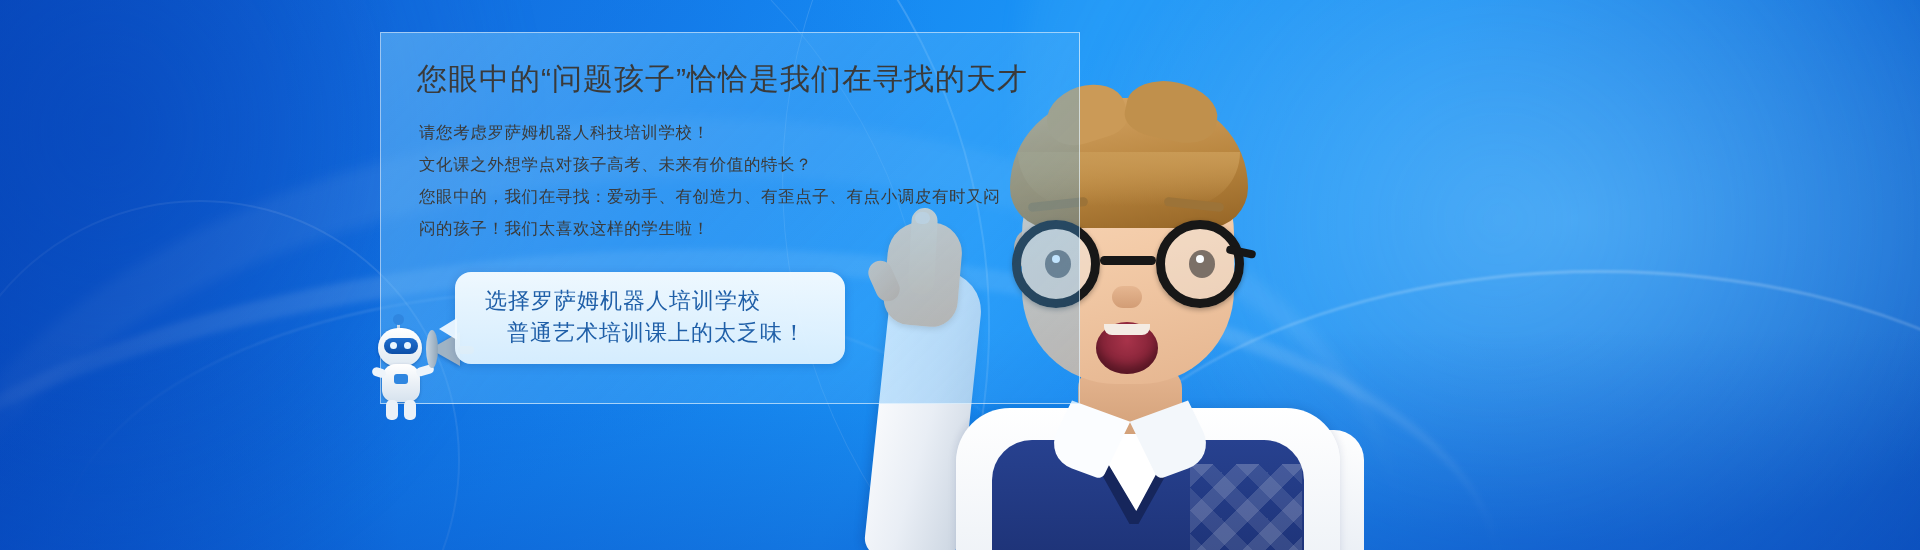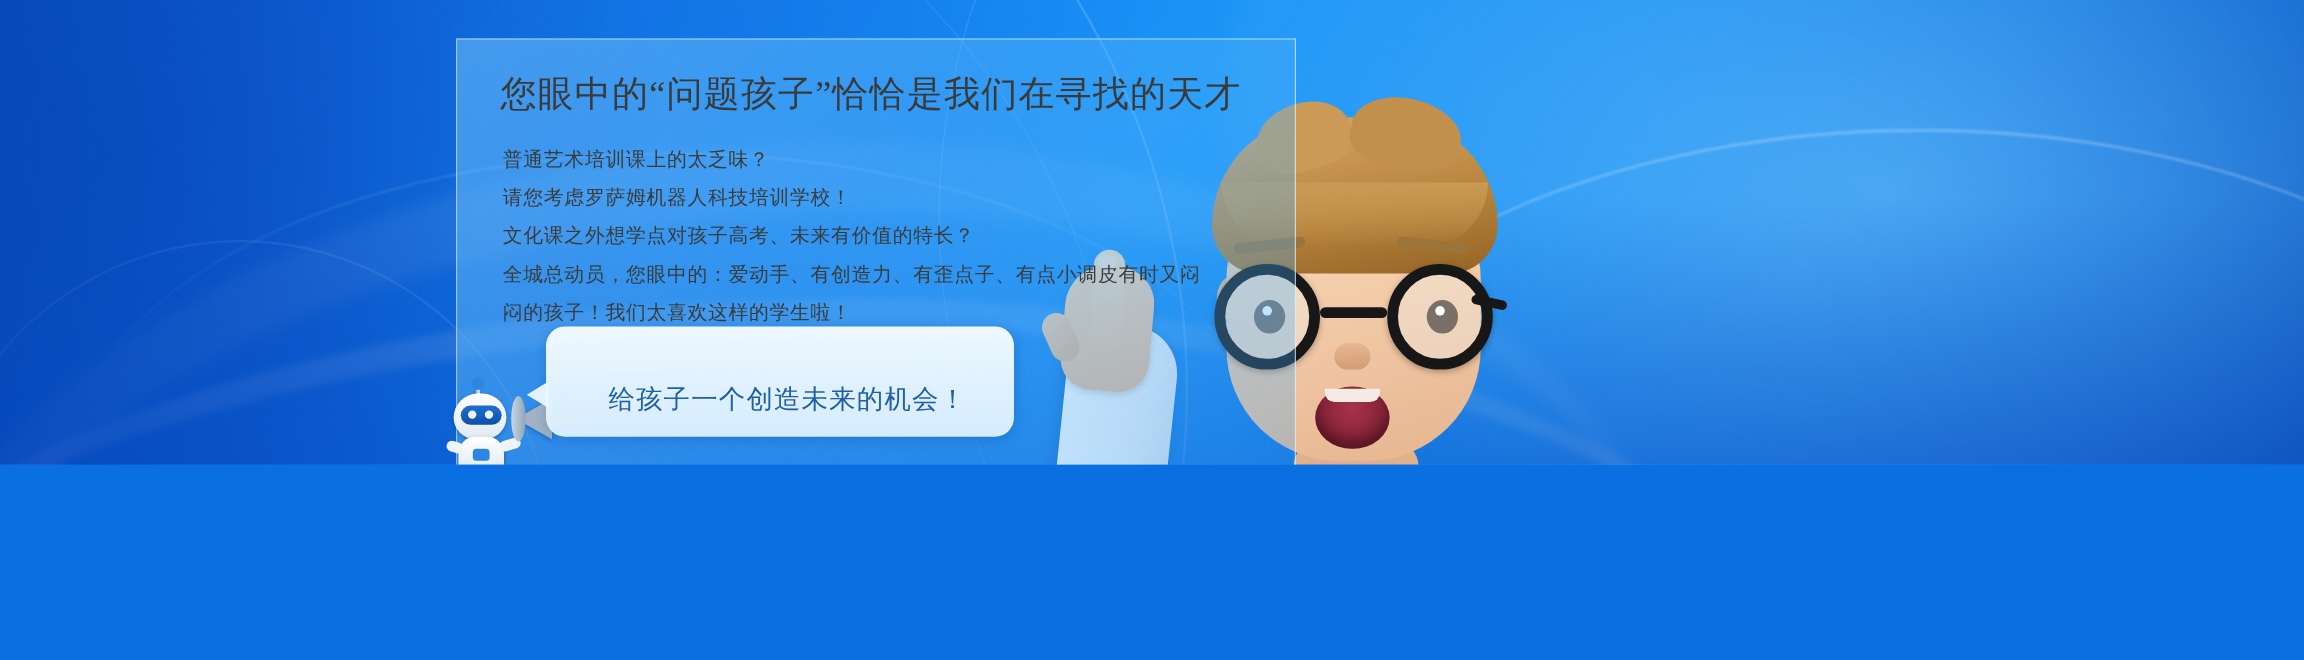--- a/index.html
+++ b/index.html
@@ -5,27 +5,26 @@
   * { margin:0; padding:0; box-sizing:border-box; }
   html, body { width:1920px; height:550px; overflow:hidden; }
   body {
     font-family:"Liberation Sans", "DejaVu Sans", sans-serif;
     background:#0a6fe0;
   }
 
   #banner {
     position:relative;
     width:1920px;
-    height:387px;
+    height:550px;
     overflow:hidden;
     background:
       radial-gradient(ellipse 900px 520px at 82% 40%, rgba(90,185,255,0.55) 0%, rgba(40,140,245,0.0) 62%),
       radial-gradient(ellipse 1200px 700px at 12% 18%, rgba(20,110,225,0.75) 0%, rgba(20,110,225,0.0) 60%),
       linear-gradient(118deg, #0b57c9 0%, #0f6ddd 16%, #1484ef 34%, #1b95f7 50%, #1187f0 66%, #0a63d2 85%, #084fba 100%);
-    font-family: Liberation Serif, serif;
   }
 
   
   .swoosh { position:absolute; pointer-events:none; }
 
   .sw-a {
     left:-260px; top:-300px; width:1250px; height:1250px;
     border-radius:50%;
     border:2px solid rgba(255,255,255,0.16);
     background:transparent;
@@ -456,24 +455,23 @@
     <div class="bp glass-r"></div>
     <div class="bp glass-bridge"></div>
     <div class="bp glass-temple"></div>
   </div>
 
   <div id="copy-panel">
 
     <div id="headline">您眼中的“问题孩子”恰恰是我们在寻找的天才</div>
 
     <div id="body-lines">
-      <div class="body-line">普通艺术培训课上的太乏味？</div>
       <div class="body-line">请您考虑罗萨姆机器人科技培训学校！</div>
       <div class="body-line">文化课之外想学点对孩子高考、未来有价值的特长？</div>
-      <div class="body-line">全城总动员，您眼中的：爱动手、有创造力、有歪点子、有点小调皮有时又闷</div>
+      <div class="body-line">您眼中的，我们在寻找：爱动手、有创造力、有歪点子、有点小调皮有时又闷</div>
       <div class="body-line">闷的孩子！我们太喜欢这样的学生啦！</div>
     </div>
   </div>
 
   <div id="robot">
     <div class="rb rb-ant"></div>
     <div class="rb rb-ant-tip"></div>
     <div class="rb rb-head"></div>
     <div class="rb rb-visor"></div>
     <div class="rb rb-eye rb-eye-l"></div>
@@ -486,16 +484,17 @@
     <div class="rb rb-leg rb-leg-r"></div>
 
     <div id="megaphone">
       <div class="mg-cone"></div>
       <div class="mg-rim"></div>
       <div class="mg-handle"></div>
     </div>
   </div>
 
   <div id="speech-bubble">
-    <div id="bubble-line-2" class="bubble-line">给孩子一个创造未来的机会！</div>
+    <div id="bubble-line-1" class="bubble-line">选择罗萨姆机器人培训学校</div>
+    <div id="bubble-line-2" class="bubble-line">普通艺术培训课上的太乏味！</div>
   </div>
 
 </div>
 
 </body></html>

